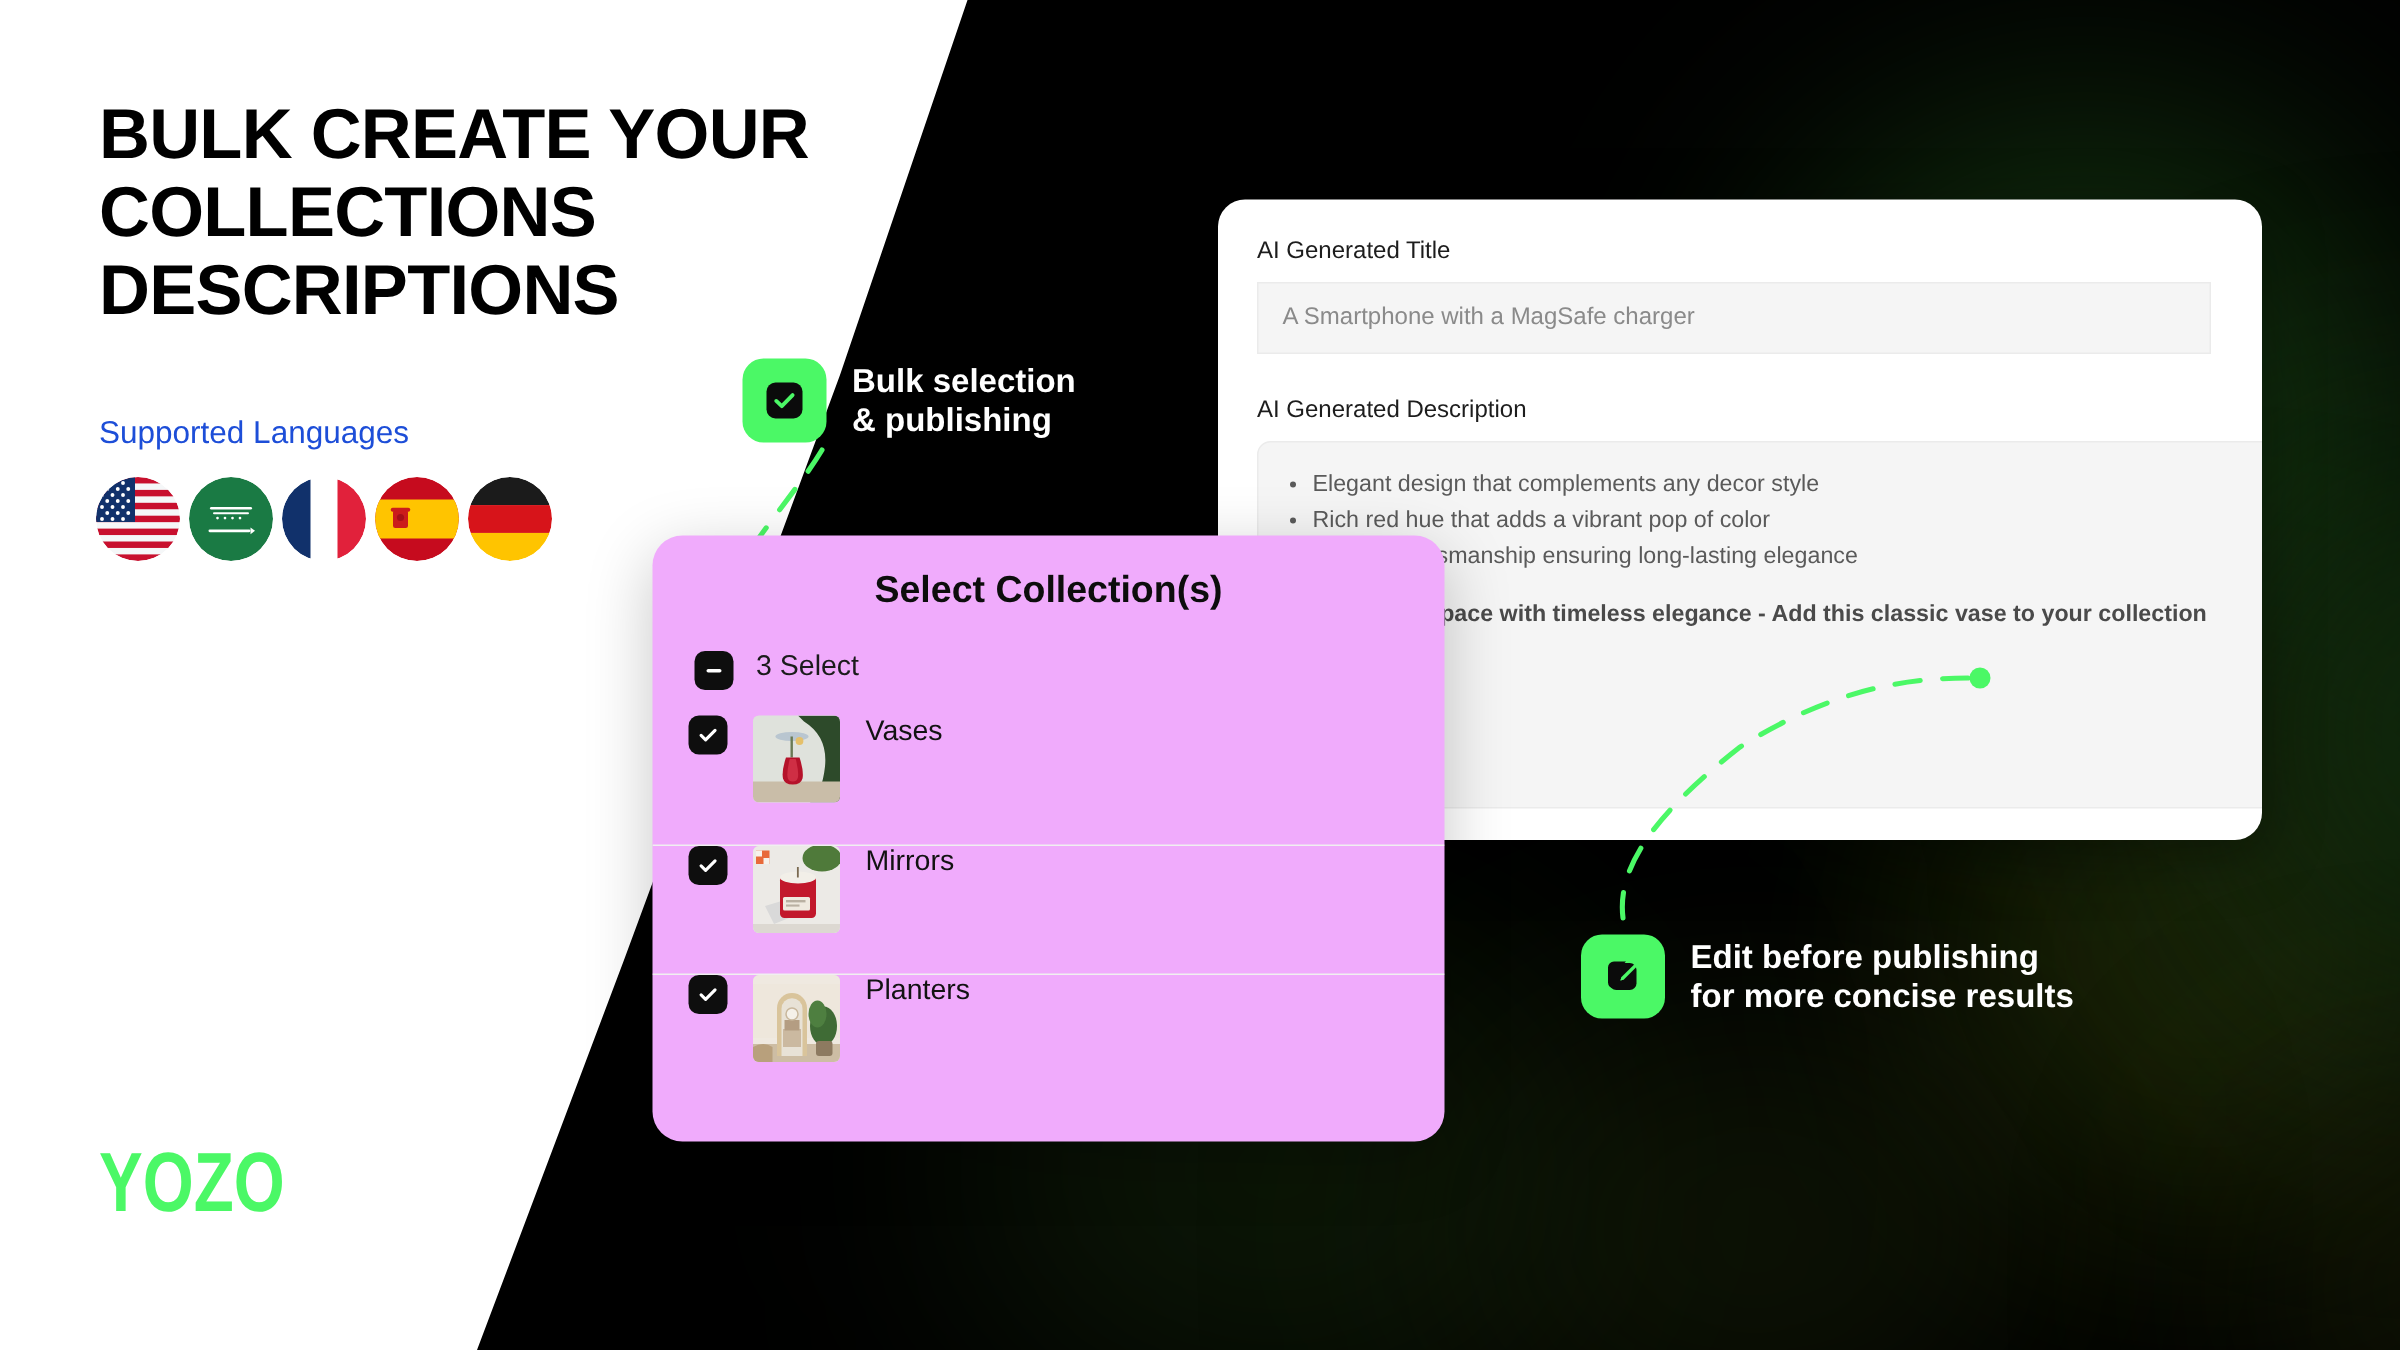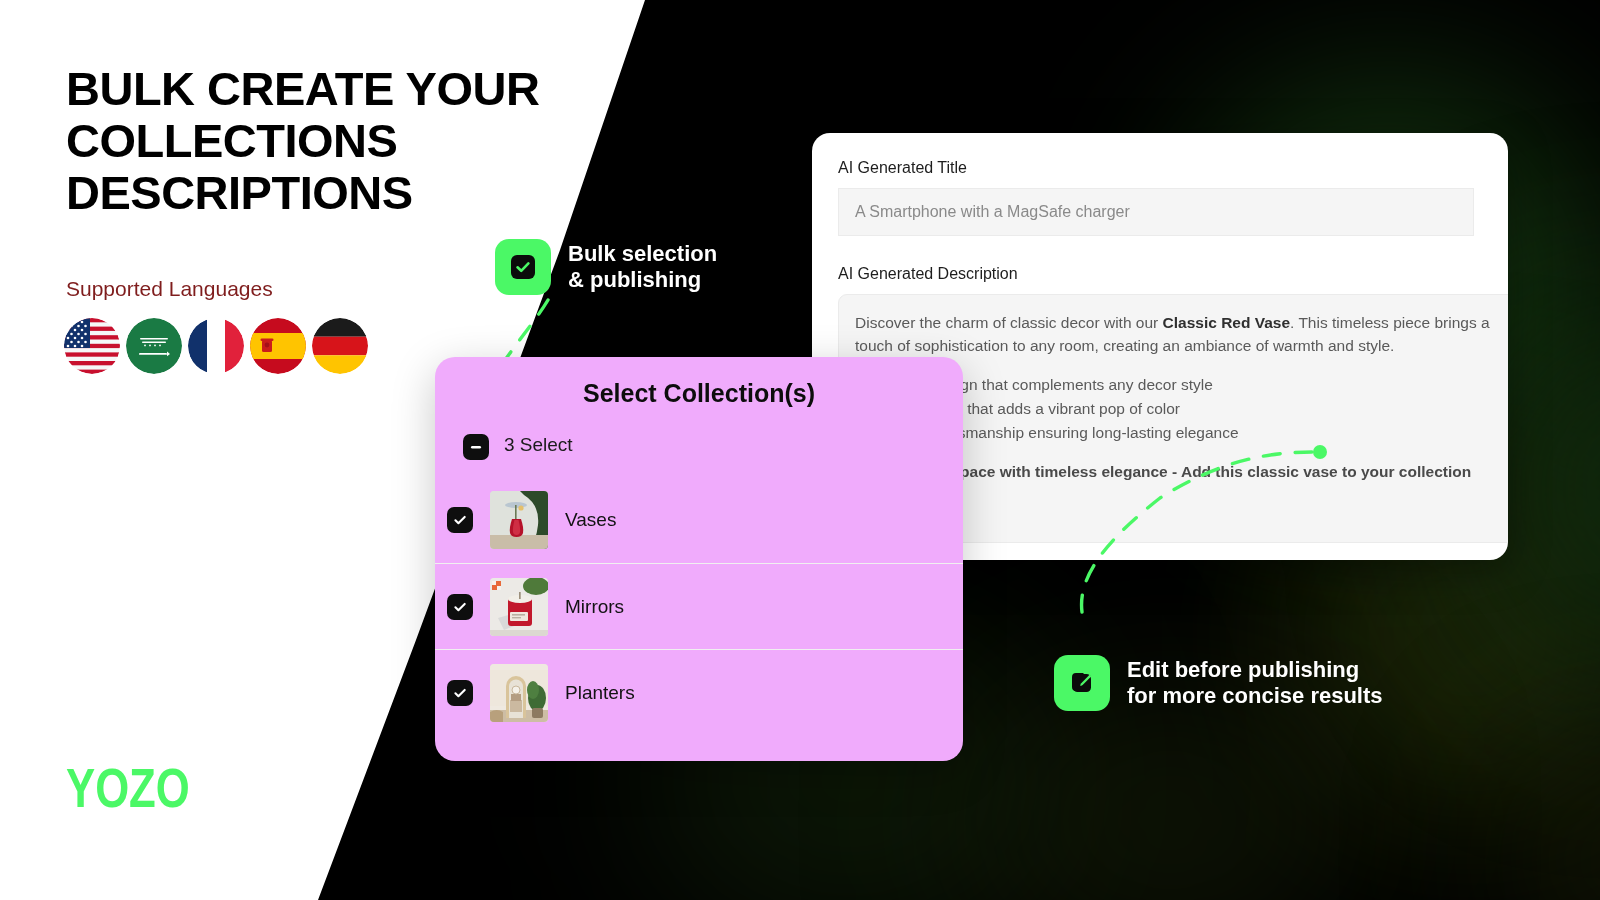--- a/index.html
+++ b/index.html
@@ -48,21 +48,21 @@
     line-height: 52px;
     font-weight: 800;
     letter-spacing: -0.5px;
     color: #000000;
     text-transform: uppercase;
   }
   .supported-label {
     position: absolute;
     left: 66px; top: 277px;
     font-size: 21px;
-    color: #7f1d1d;
+    color: #1d4ed8;
     font-weight: 400;
   }
 
   .flags {
     position: absolute;
     left: 64px; top: 318px;
     display: flex;
     gap: 6px;
   }
   .flag {
@@ -102,21 +102,21 @@
     flex: 0 0 auto;
   }
   .callout-text {
     color: #ffffff;
     font-size: 22px;
     line-height: 26px;
     font-weight: 700;
     white-space: pre-line;
   }
   #callout-bulk { left: 495px; top: 239px; }
-  #callout-edit { left: 1054px; top: 623px; margin-top: 32px; }
+  #callout-edit { left: 1054px; top: 623px; }
 
   
   .ai-panel {
     position: absolute;
     left: 812px; top: 133px;
     width: 696px; height: 427px;
     background: #ffffff;
     border-radius: 18px;
     box-shadow: 0 10px 40px rgba(0,0,0,0.35);
     padding: 26px;
@@ -182,23 +182,23 @@
     border-radius: 7px;
     background: #0e0e0e;
     display: flex; align-items: center; justify-content: center;
     flex: 0 0 auto;
   }
   .chk svg { display:block; }
   .select-all-label { font-size: 19px; color: #1b1b1b; }
 
   .coll-list { margin-top: 17px; }
   .coll-row {
-    display: flex; align-items: center;
+    display: flex; align-items: flex-start;
     height: 86px;
-    padding-left: 12px;
+    padding-left: 24px;
     border-top: 1px solid #f0f0f0;
     gap: 17px;
   }
   .coll-row:first-child { border-top: none; }
   .coll-thumb {
     width: 58px; height: 58px;
     border-radius: 4px;
     overflow: hidden;
     flex: 0 0 auto;
     background: #ddd;
@@ -344,23 +344,20 @@
     </div>
   </div>
 
   <div class="logo">YOZO</div>
 
   <div class="ai-panel">
     <div class="field-label">AI Generated Title</div>
     <div class="title-input">A Smartphone with a MagSafe charger</div>
     <div class="field-label">AI Generated Description</div>
     <div class="desc-box">
-      <p>
-        <span>Discover the charm of classic decor with our </span><strong>Classic Red Vase</strong><span>. This timeless piece brings a touch of sophistication to any room, creating an ambiance of warmth and style.</span>
-      </p>
       <ul>
         <li>Elegant design that complements any decor style</li>
         <li>Rich red hue that adds a vibrant pop of color</li>
         <li>Quality craftsmanship ensuring long-lasting elegance</li>
       </ul>
       <p class="desc-cta">Elevate your space with timeless elegance - Add this classic vase to your collection today!</p>
     </div>
   </div>
 
   <svg class="connectors" width="1600" height="900">

